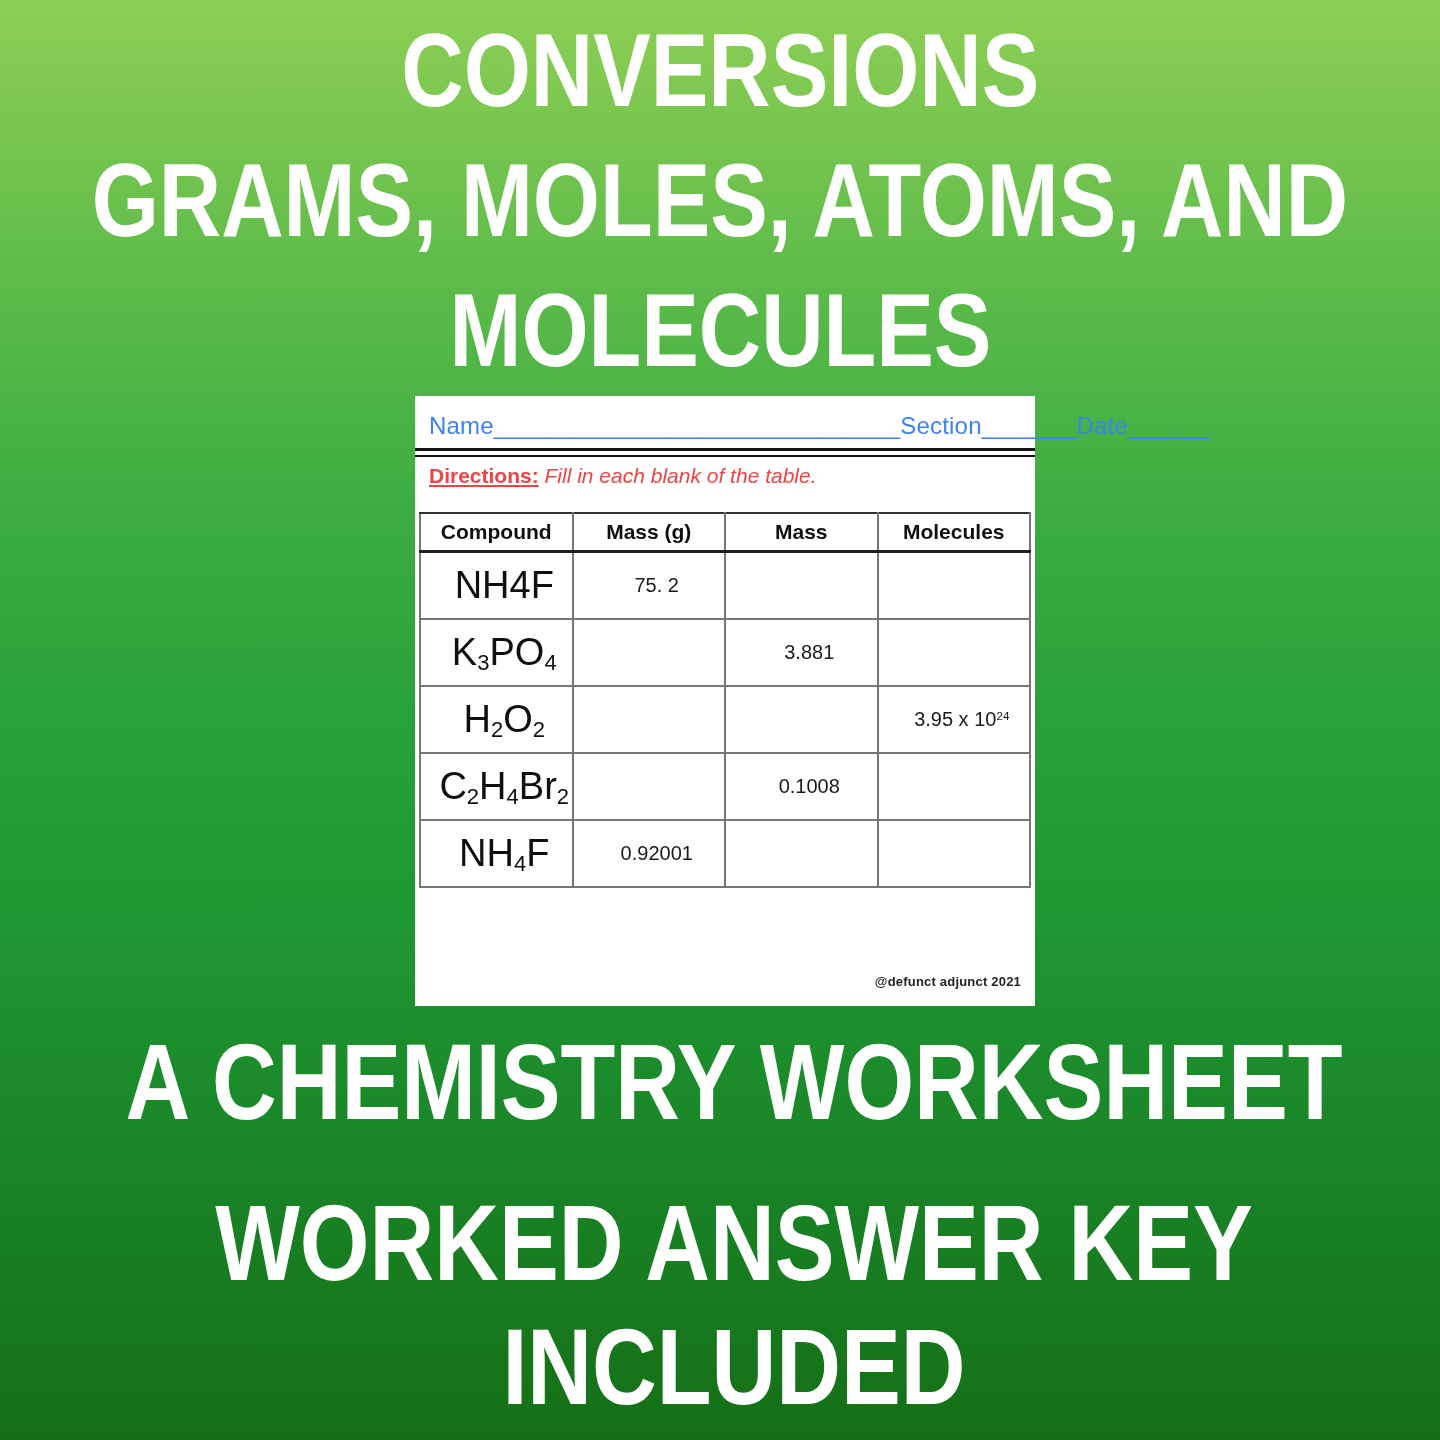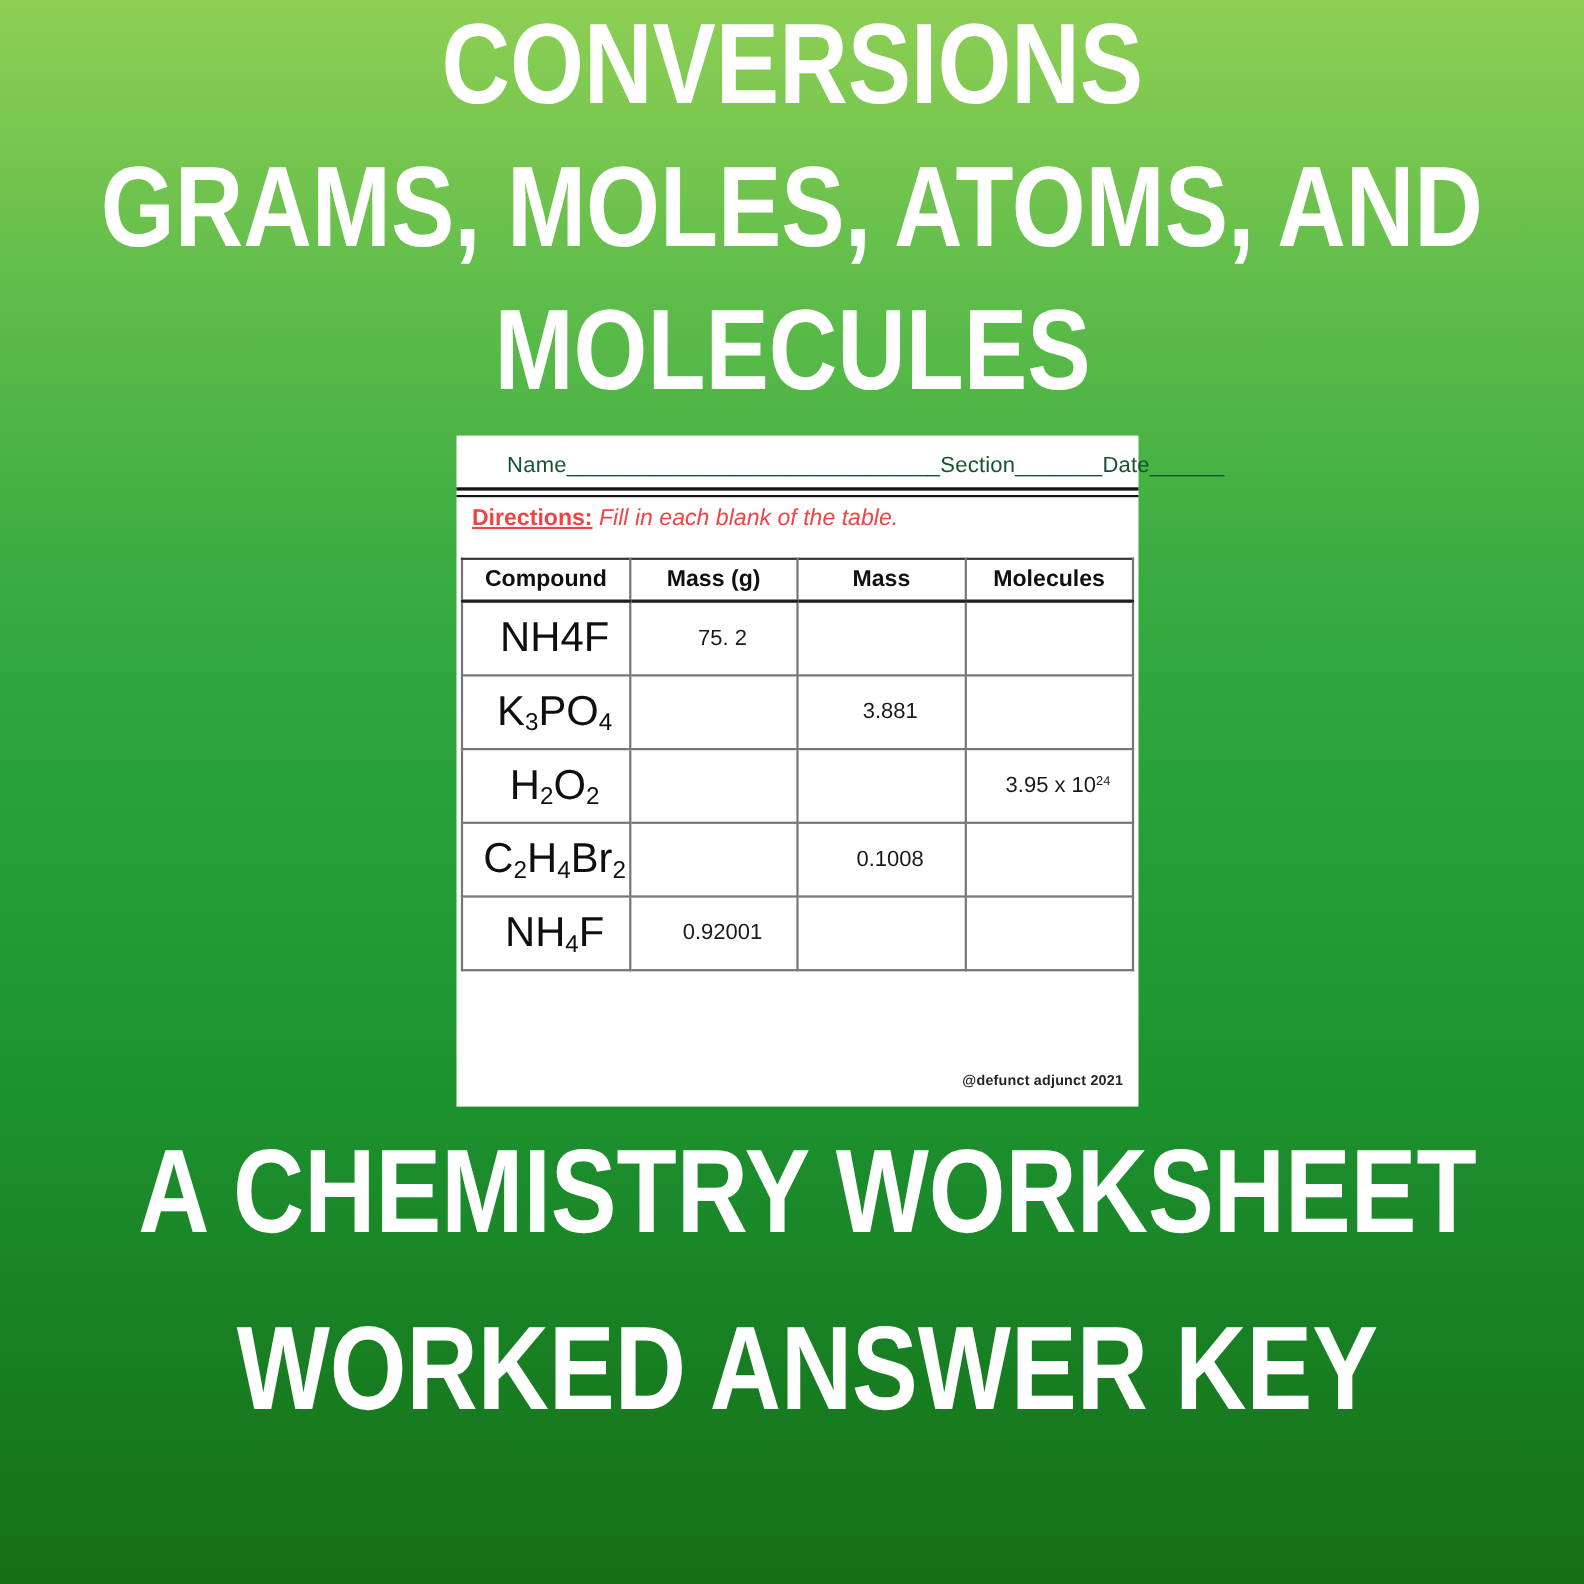--- a/index.html
+++ b/index.html
@@ -12,21 +12,21 @@
     position: relative;
     width: 1440px; height: 1440px;
     background: linear-gradient(180deg,
       #8ecf55 0%, #5cbb49 20%, #3aac41 36%, #28a139 50%,
       #1f9732 64%, #198326 82%, #156f16 100%);
   }
   
   .headline {
     color: #ffffff;
     font-weight: bold;
-    display: flex; align-items: flex-start; justify-content: center;
+    display: flex; align-items: flex-end; justify-content: center;
   }
   .headline > span {
     display: inline-block;
     transform: scaleX(0.83);
     white-space: nowrap;
   }
   .title-block { position: absolute; top: 0; left: 0; width: 1440px; }
   .title-block .headline { height: 130px; font-size: 104px; }
   .footer-block { position: absolute; top: 1020px; left: 0; width: 1440px; }
   .footer-block .headline { height: 124px; font-size: 108px; margin-left: 28px; }
@@ -36,25 +36,24 @@
   .card {
     position: absolute;
     left: 415px; top: 396px;
     width: 620px; height: 610px;
     background: #ffffff;
     color: #1a1a1a;
   }
   .name-line {
     padding: 0 14px;
     margin-top: 16px;
-    font-size: 20px;
+    font-size: 24px;
     letter-spacing: 0.2px;
     white-space: nowrap;
-    color: #14532d;
-    margin-left: 32px;
+    color: #3b82f6;
   }
   .double-rule {
     margin-top: 8px;
     height: 4px;
     border-top: 3px solid #141414;
     border-bottom: 2px solid #141414;
   }
   .directions {
     padding: 0 14px;
     margin-top: 7px;
@@ -173,15 +172,18 @@
   </div>
 
   <div class="footer-block">
     <div class="headline">
         <span>A CHEMISTRY WORKSHEET</span>
       </div>
     <div class="footer-spacer"></div>
     <div class="headline">
         <span>WORKED ANSWER KEY</span>
       </div>
+    <div class="headline">
+        <span>INCLUDED</span>
+      </div>
   </div>
 
 </div>
 
 </body></html>

